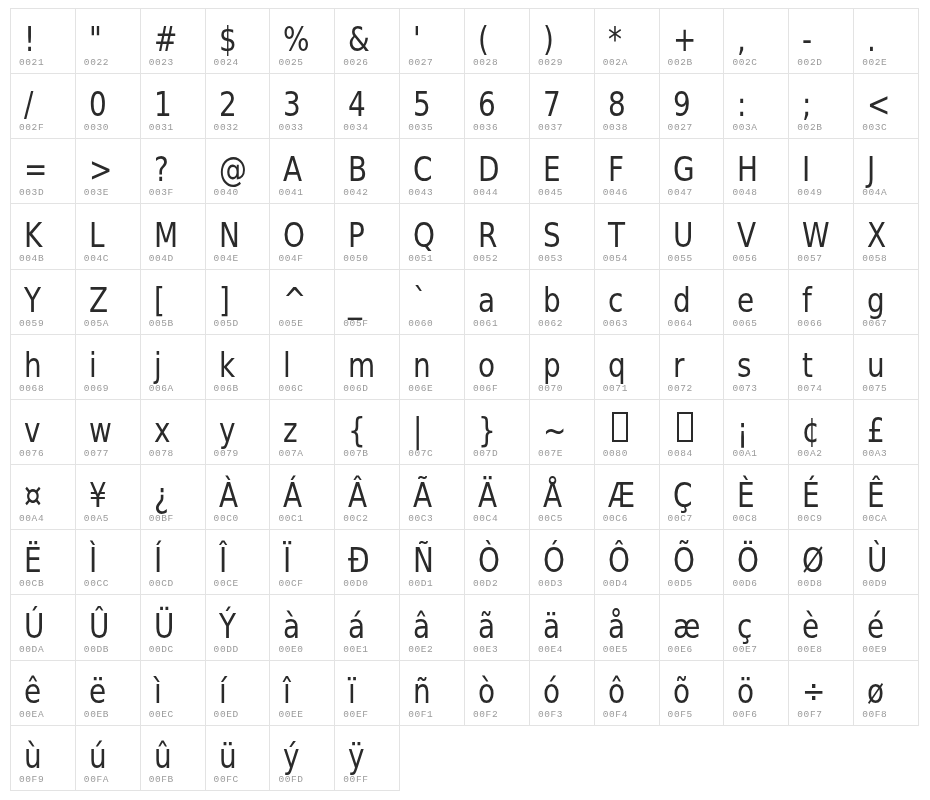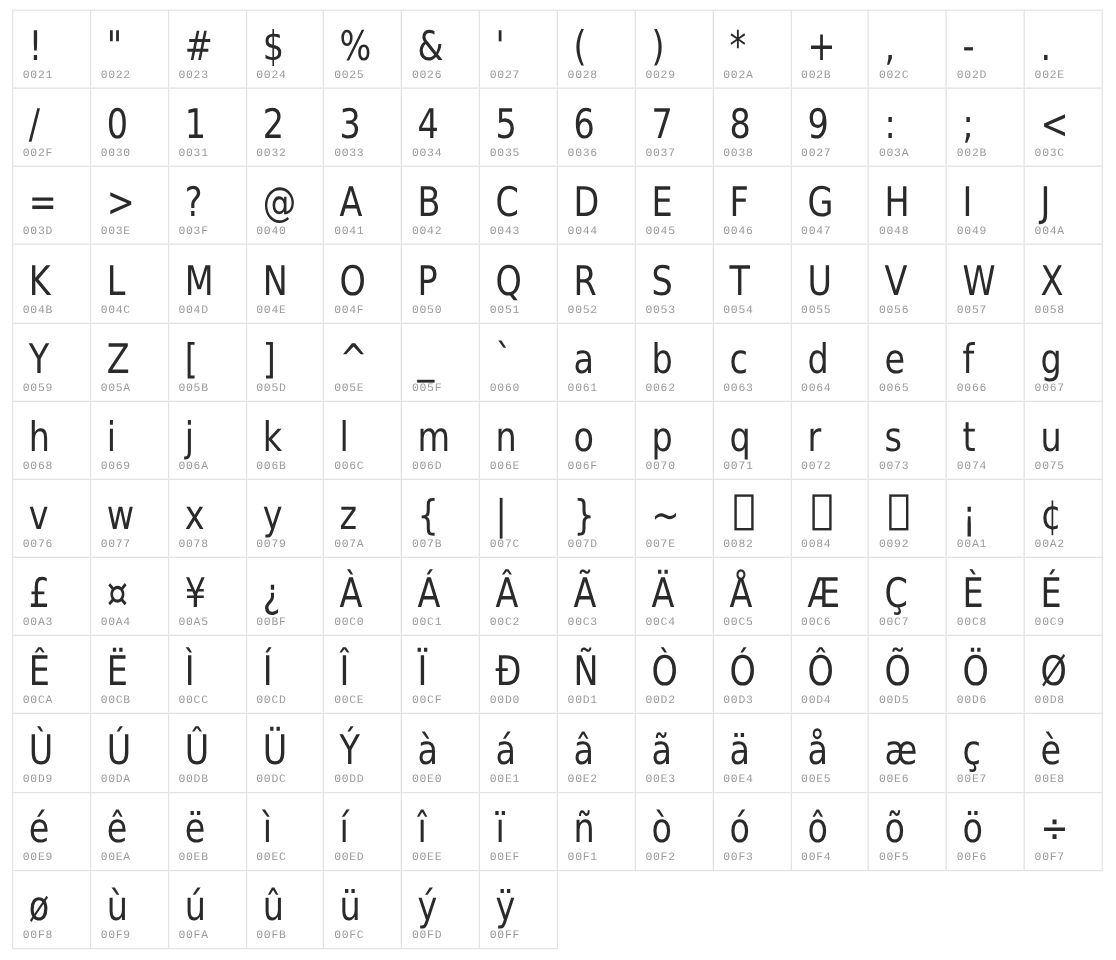--- a/index.html
+++ b/index.html
@@ -429,29 +429,25 @@
     <div class="cell">
       <span class="glyph">}</span>
       <span class="code">007D</span>
     </div>
     <div class="cell">
       <span class="glyph">~</span>
       <span class="code">007E</span>
     </div>
     <div class="cell">
       <span class="glyph missing"></span>
-      <span class="code">0082</span>
+      <span class="code">0080</span>
     </div>
     <div class="cell">
       <span class="glyph missing"></span>
       <span class="code">0084</span>
-    </div>
-    <div class="cell">
-      <span class="glyph missing"></span>
-      <span class="code">0092</span>
     </div>
     <div class="cell">
       <span class="glyph">¡</span>
       <span class="code">00A1</span>
     </div>
     <div class="cell">
       <span class="glyph">¢</span>
       <span class="code">00A2</span>
     </div>
     <div class="cell">

